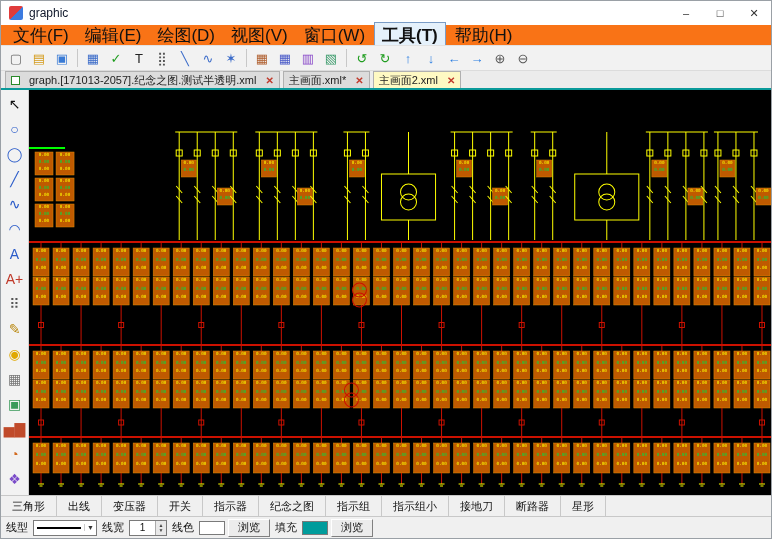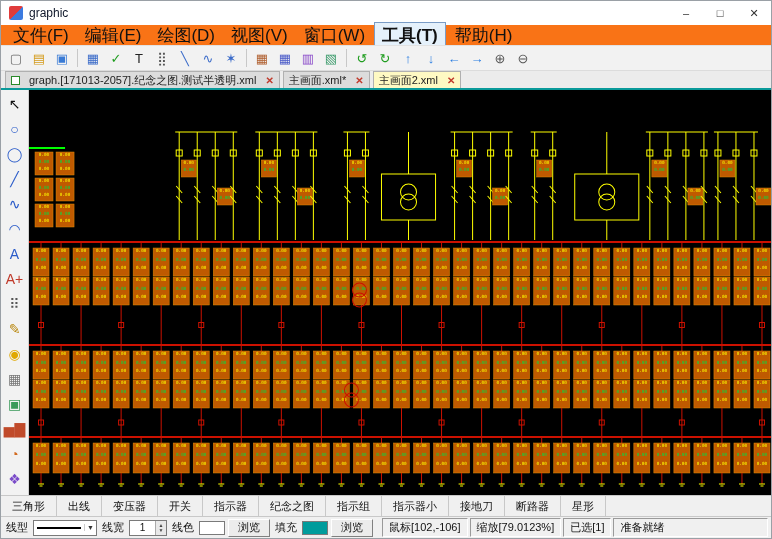--- a/index.html
+++ b/index.html
@@ -1352,21 +1352,21 @@
   </div>
 
   <div class="shape-row" id="shape-row">
       <button class="shape-btn">三角形</button>
       <button class="shape-btn">出线</button>
       <button class="shape-btn">变压器</button>
       <button class="shape-btn">开关</button>
       <button class="shape-btn">指示器</button>
       <button class="shape-btn">纪念之图</button>
       <button class="shape-btn">指示组</button>
-      <button class="shape-btn">指示器小</button>
+      <button class="shape-btn">指示组小</button>
       <button class="shape-btn">接地刀</button>
       <button class="shape-btn">断路器</button>
       <button class="shape-btn">星形</button>
     </div>
 
   <div class="control-row">
     <span class="lbl">线型</span>
     <div class="combo">
       <span class="line-sample"></span>
       <span class="combo-arrow">▼</span>
@@ -1378,21 +1378,15 @@
         <span>▲</span>
         <span>▼</span>
       </span>
     </div>
     <span class="lbl">线色</span>
     <span class="swatch" style="background: rgb(255, 255, 255);"></span>
     <button class="btn">浏览</button>
     <span class="lbl">填充</span>
     <span class="swatch" style="background: rgb(0, 156, 156);"></span>
     <button class="btn">浏览</button>
-    <div class="status-cells">
-      <span class="cell">鼠标[102,-106]</span>
-      <span class="cell">缩放[79.0123%]</span>
-      <span class="cell">已选[1]</span>
-      <span class="cell ready">准备就绪</span>
-    </div>
   </div>
 
 </div>
 
 </body></html>

